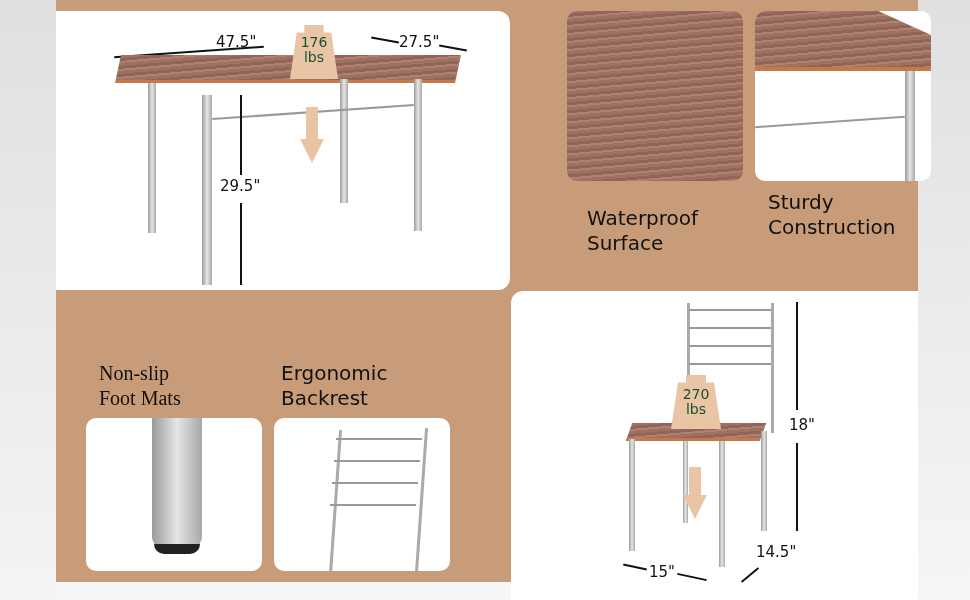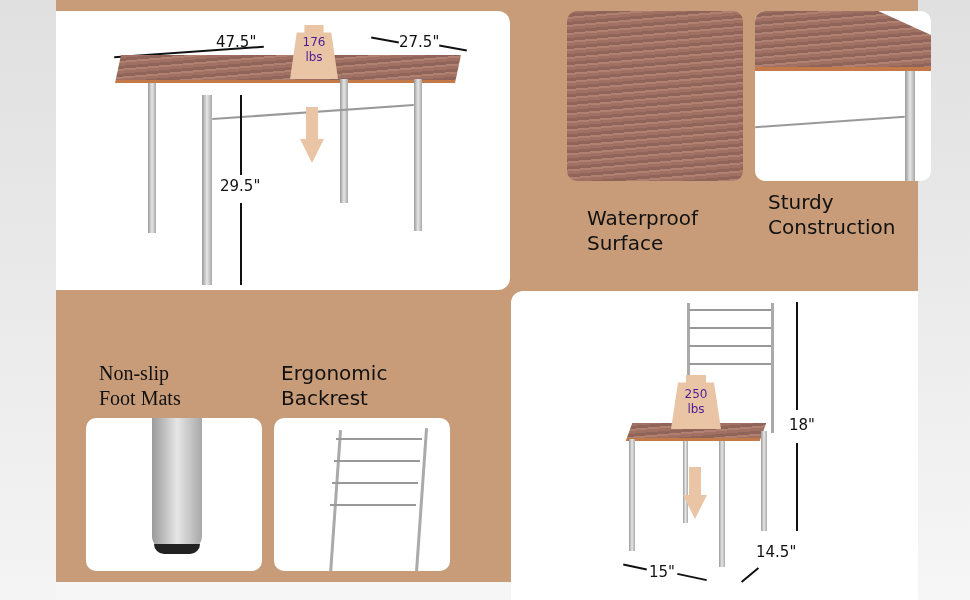--- a/index.html
+++ b/index.html
@@ -7,21 +7,21 @@
   .bg-left { position:absolute; left:0; top:0; width:56px; height:600px; background: linear-gradient(#e0e0e0, #f4f4f4); }
   .bg-right { position:absolute; left:918px; top:0; width:52px; height:600px; background: linear-gradient(#e0e0e0, #f6f6f6); }
   .tan { position:absolute; left:56px; top:0; width:862px; height:582px; background:#c89c78; }
   .bottom-strip { position:absolute; left:56px; top:582px; width:456px; height:18px; background:#f6f6f6; }
   .panel { position:absolute; background:#fff; }
   .p-table { left:56px; top:11px; width:454px; height:279px; border-radius:0 12px 12px 0; }
   .p-chair { left:511px; top:291px; width:407px; height:309px; border-radius:12px 0 0 0; }
   .thumb { position:absolute; background:#fff; border-radius:10px; overflow:hidden; }
   .label { position:absolute; font-size:20px; line-height:25px; color:#111; }
   .dim { position:absolute; font-size:15px; color:#111; }
-  .weight { position:absolute; background:#e9c5a5; color:#4c1d95; font-size:12px; line-height:15px; text-align:center; }
+  .weight { position:absolute; background:#e9c5a5; color:#14532d; font-size:14px; line-height:15px; text-align:center; }
   .wood { background: repeating-linear-gradient(175deg, #a07062 0 3px, #8e6558 3px 6px, #b08070 6px 8px); }
   .metal { position:absolute; background: linear-gradient(90deg,#9a9a9a,#e6e6e6,#a8a8a8); }
   .line { position:absolute; background:#111; }
 </style>
 </head>
 <body>
 
 <div class="bg-left"></div>
 <div class="bg-right"></div>
 <div class="tan"></div>
@@ -85,21 +85,21 @@
   <div style="position:absolute;left:178px;top:18px;width:82px;height:2px;background:#999;"></div>
   <div style="position:absolute;left:178px;top:36px;width:82px;height:2px;background:#999;"></div>
   <div style="position:absolute;left:178px;top:54px;width:82px;height:2px;background:#999;"></div>
   <div style="position:absolute;left:178px;top:72px;width:82px;height:2px;background:#999;"></div>
   <div class="wood" style="position:absolute;left:118px;top:132px;width:134px;height:18px;transform:skewX(-20deg);border-bottom:3px solid #c47a48;"></div>
   <div class="metal" style="left:118px;top:148px;width:6px;height:112px;"></div>
   <div class="metal" style="left:208px;top:150px;width:6px;height:126px;"></div>
   <div class="metal" style="left:250px;top:140px;width:6px;height:100px;"></div>
   <div class="metal" style="left:172px;top:150px;width:5px;height:82px;"></div>
   <div class="weight" style="left:160px;top:84px;width:50px;height:54px;clip-path:polygon(30% 0,70% 0,70% 14%,86% 14%,100% 100%,0 100%,14% 14%,30% 14%);padding-top:12px;">
-    <div>250</div>
+    <div>270</div>
     <div>lbs</div>
   </div>
   <div style="position:absolute;left:178px;top:176px;width:12px;height:30px;background:#e9c5a5;"></div>
   <div style="position:absolute;left:172px;top:204px;width:0;height:0;border-left:12px solid transparent;border-right:12px solid transparent;border-top:24px solid #e9c5a5;"></div>
   <div class="line" style="left:285px;top:11px;width:2px;height:108px;"></div>
   <div class="dim" style="left:278px;top:125px;">18"</div>
   <div class="line" style="left:285px;top:152px;width:2px;height:88px;"></div>
   <div class="line" style="left:112px;top:275px;width:24px;height:2px;transform:rotate(12deg);"></div>
   <div class="dim" style="left:138px;top:272px;">15"</div>
   <div class="line" style="left:166px;top:285px;width:30px;height:2px;transform:rotate(12deg);"></div>

